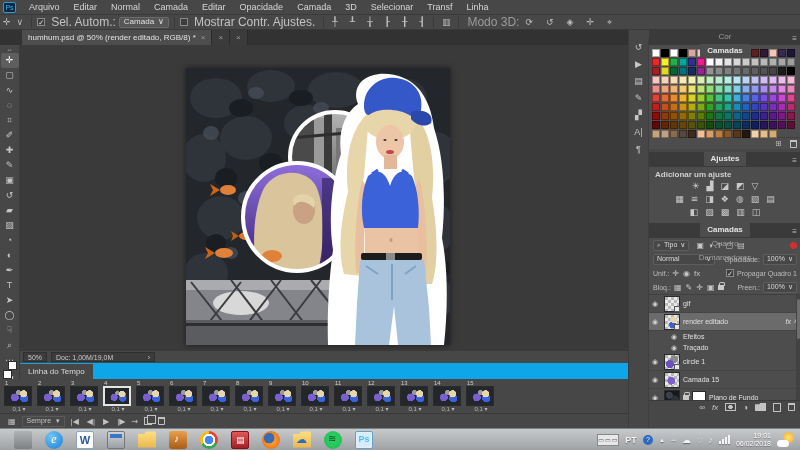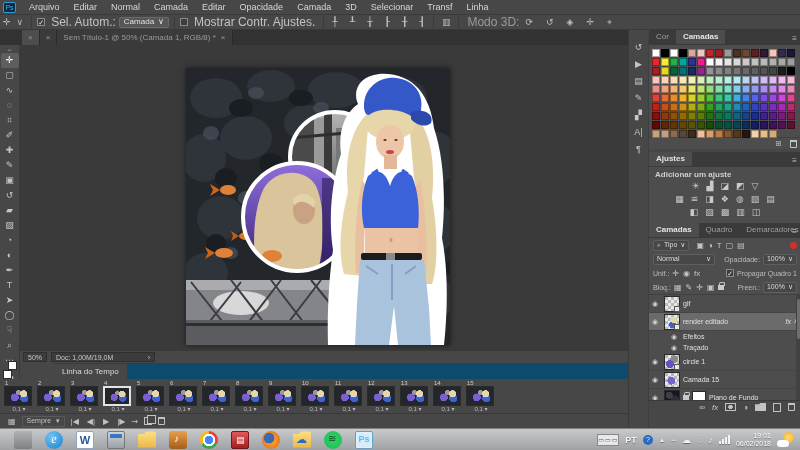--- a/index.html
+++ b/index.html
@@ -50,21 +50,21 @@
   #artwork { position:absolute; left:166px; top:23px; width:264px; height:277px; box-shadow:0 0 6px rgba(0,0,0,.55); }
 
   
   #statusbar { left:20px; top:350px; width:608px; height:13px; background:#474747; border-top:1px solid #393939;
                display:flex; align-items:center; gap:4px; padding-left:3px; }
   .st-field { background:#3c3c3c; border:1px solid #2f2f2f; height:10px; line-height:9px; font-size:7px;
               color:#c8c8c8; padding:0 4px; }
   #doc-field { width:104px; display:flex; justify-content:space-between; }
 
   
-  #tl-tabrow { left:20px; top:363px; width:608px; height:16px; background:#0c4a6e; display:flex; align-items:flex-end;margin-left:34px; }
+  #tl-tabrow { left:20px; top:363px; width:608px; height:16px; background:#0ea5e9; display:flex; align-items:flex-end; }
   #tl-tab { background:#474747; height:15px; line-height:15px; padding:0 8px; font-size:8px; color:#dadada; }
   #tl-frames { left:0; top:379px; width:628px; height:34px; background:#474747; display:flex; padding:1px 0 0 4px; gap:3px; }
   .frame { width:30px; position:relative; }
   .frame-num { font-size:6px; color:#cfcfcf; line-height:6px; padding-left:1px; }
   .frame-thumb { width:28px; height:20px; border:1px solid #2a2a2a; }
   .frame.sel .frame-thumb { border:2px solid #e4e4e4; }
   .frame-delay { font-size:6px; color:#b8b8b8; text-align:center; line-height:7px; }
   .art-thumb { background:
       radial-gradient(circle at 72% 38%, #e8d6ab 0 16%, rgba(0,0,0,0) 17%),
       radial-gradient(circle at 74% 62%, #3b62d9 0 18%, rgba(0,0,0,0) 19%),
@@ -76,21 +76,21 @@
   .tlc { font-size:8px; line-height:13px; }
   #loopbox { background:#474747; border:1px solid #5a5a5a; font-size:7px; padding:0 4px; height:11px;
              line-height:10px; display:flex; gap:5px; align-items:center; }
 
   
   #rightcol { left:628px; top:30px; width:172px; height:398px; background:#474747; border-left:1px solid #3a3a3a; }
   #dock { position:absolute; left:0; top:8px; width:20px; height:390px; border-right:1px solid #3f3f3f;
           display:flex; flex-direction:column; align-items:center; padding-top:4px; gap:7px; }
   .dock-ic { color:#c6c6c6; font-size:9px; width:18px; text-align:center; }
   #panels { position:absolute; left:20px; top:0; width:152px; height:398px; }
-  .ptabs { height:15px; background:#3a3a3a; display:flex; align-items:flex-start; position:relative; }
+  .ptabs { height:15px; background:#3a3a3a; display:flex; align-items:center; position:relative;flex-direction:column; }
   .ptab { height:14px; line-height:14px; padding:0 7px; font-size:8px; color:#9e9e9e; }
   .ptab.active { background:#4d4d4d; color:#e4e4e4; font-weight:bold; }
   .pmenu { position:absolute; right:4px; top:4px; color:#bbb; font-size:8px; }
 
   #swatch-wrap { padding:4px 2px 2px 3px; background:#4d4d4d; height:92px; }
   #swatch-grid { display:grid; grid-template-columns:repeat(16,9px); grid-auto-rows:9px; }
   .swatch { width:8px; height:8px; border:1px solid rgba(0,0,0,.35); }
   #swatch-foot { height:12px; background:#4d4d4d; border-top:1px solid #404040; text-align:right;
                  padding-right:4px; color:#bbb; font-size:8px; line-height:11px; }
 
@@ -243,27 +243,27 @@
       <span class="ob-ic">⟳</span>
       <span class="ob-ic">↺</span>
       <span class="ob-ic">◈</span>
       <span class="ob-ic">✛</span>
       <span class="ob-ic">⌖</span>
     </span>
 </div>
 
 <div class="abs" id="tabbar">
     <div class="doc-tab active">
+      <span>humhum.psd @ 50% (render editado, RGB/8) *</span>
       <span class="tab-close">×</span>
     </div>
     <div class="doc-tab">
       <span class="tab-close">×</span>
     </div>
     <div class="doc-tab">
-      <span>Sem Título-1 @ 50% (Camada 1, RGB/8) *</span>
       <span class="tab-close">×</span>
     </div>
   </div>
 
 <div class="abs" id="toolbar">
   <div class="grip">••</div>
 
   <div class="tool active">✛</div>
     <div class="tool">▢</div>
     <div class="tool">∿</div>

